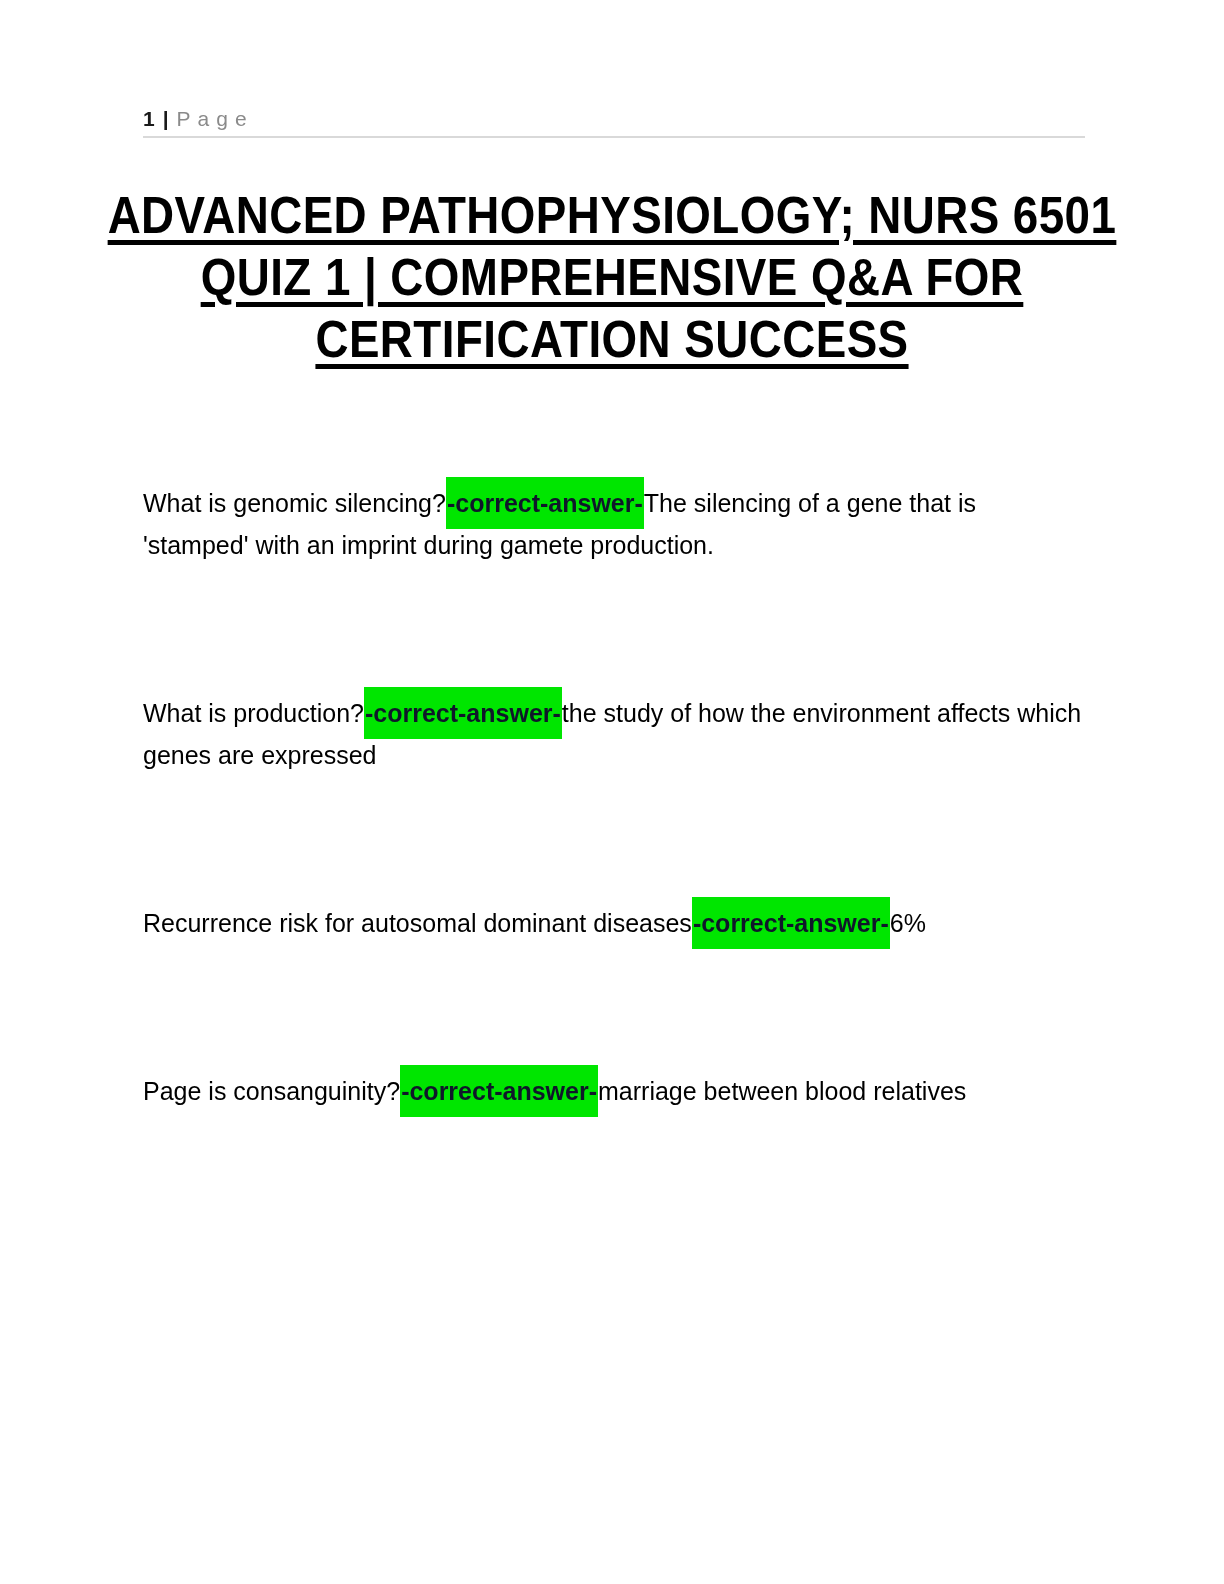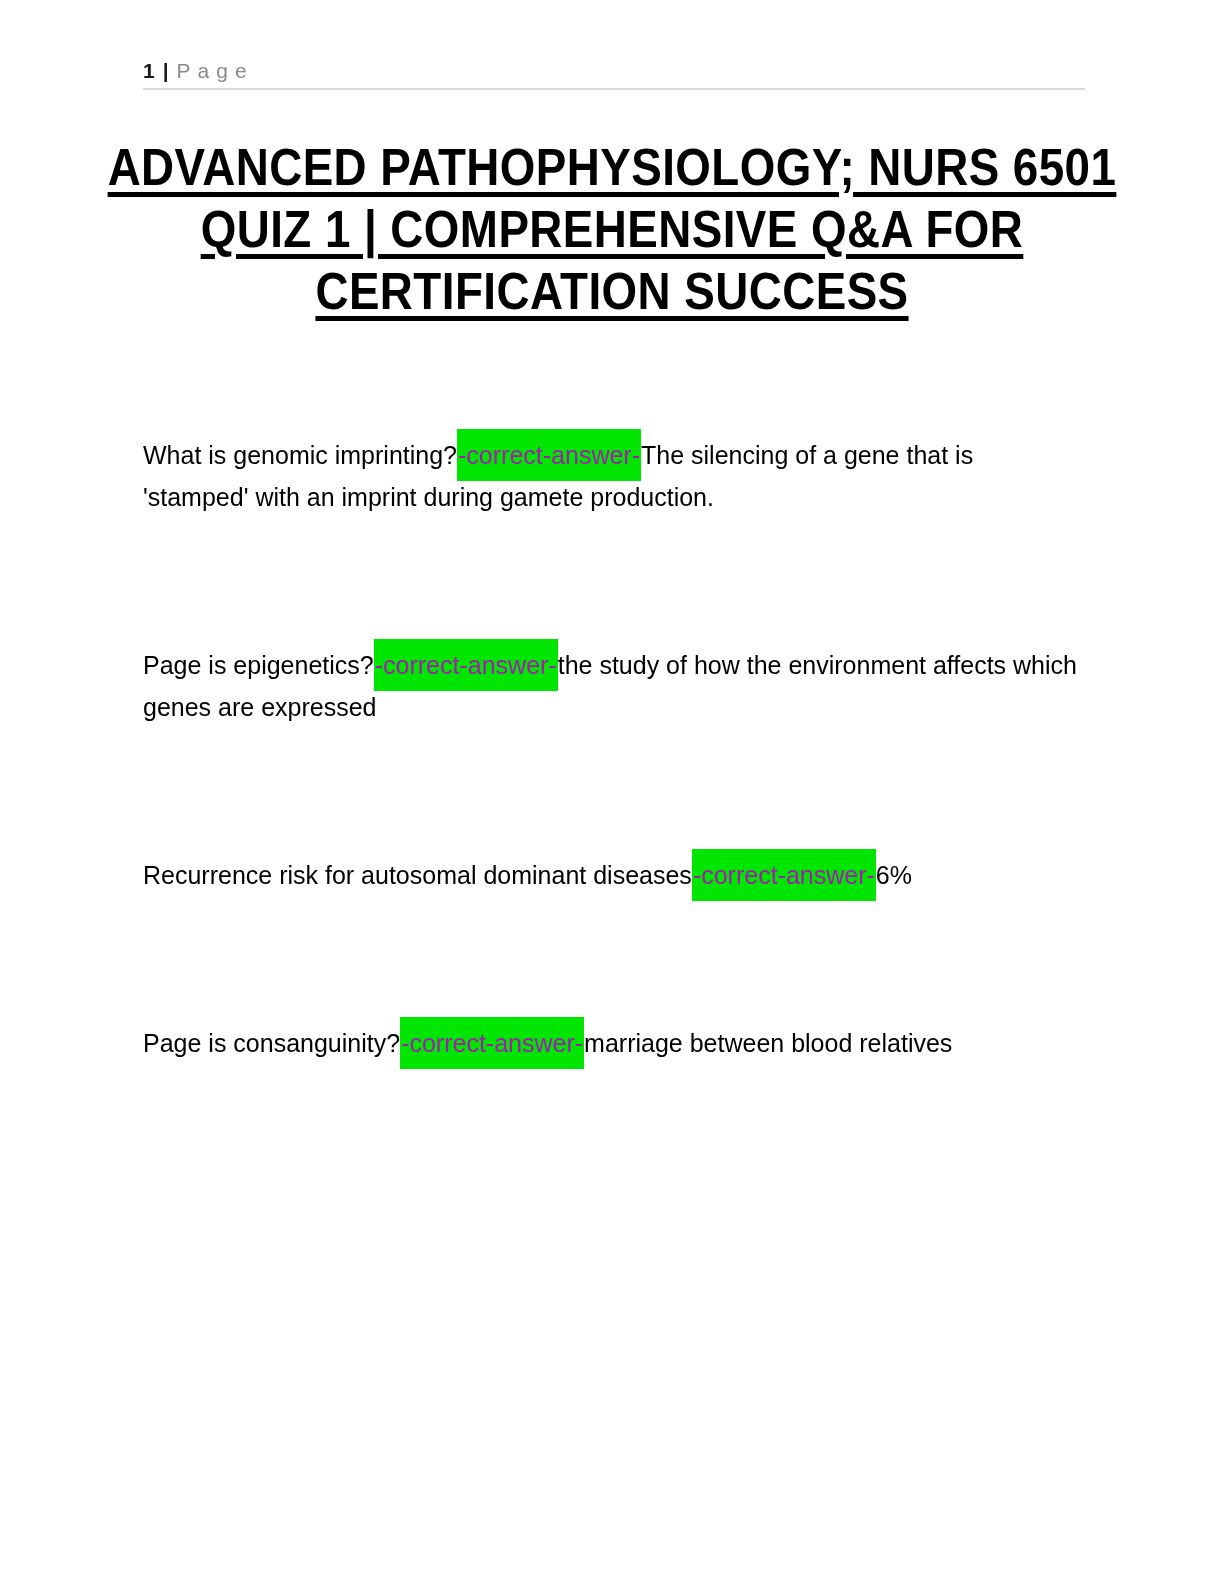--- a/index.html
+++ b/index.html
@@ -9,21 +9,21 @@
     width: 1224px;
     height: 1584px;
     background: #ffffff;
     color: #000000;
     font-family: "Liberation Sans", "DejaVu Sans", sans-serif;
     overflow: hidden;
   }
   .header {
     margin-left: 143px;
     width: 942px;
-    padding-top: 58px;
+    padding-top: 106px;
     font-size: 21px;
     line-height: 25px;
     white-space: nowrap;
   }
   .pg-num  { font-weight: 700; color: #1a1a1a; }
   .pg-sep  { font-weight: 700; color: #1a1a1a; margin: 0 8px; }
   .pg-label { color: #8a8a8a; letter-spacing: 7px; }
   .header-rule {
     margin-left: 143px;
     width: 942px;
@@ -51,22 +51,22 @@
   }
   .qa-list {
     margin: 112px 0 0 143px;
     width: 942px;
     font-size: 25px;
     line-height: 42px;
   }
   .qa-item { margin: 0 0 126px 0; }
   .qa-item:last-child { margin-bottom: 0; }
   .marker {
-    font-weight: 400;
-    color: #a21caf;
+    font-weight: 700;
+    color: #0f172a;
     background: #00e600;
     padding: 12px 1px;
   }
 </style>
 </head>
 <body>
 
 <div class="page">
 
   <div class="header">
@@ -76,23 +76,23 @@
   <div class="header-rule" style="background-color: rgb(217, 217, 217);"></div>
 
   <h1 class="title">
     <span class="title-line">ADVANCED PATHOPHYSIOLOGY; NURS 6501</span>
     <span class="title-line">QUIZ 1 | COMPREHENSIVE Q&amp;A FOR</span>
     <span class="title-line">CERTIFICATION SUCCESS</span>
   </h1>
 
   <div class="qa-list">
 
-    <p class="qa-item"><span>What is genomic imprinting?</span><mark class="marker" style="background-color: rgb(0, 230, 0);">-correct-answer-</mark><span>The silencing of a gene that is 'stamped' with an imprint during gamete production.</span></p>
+    <p class="qa-item"><span>What is genomic silencing?</span><mark class="marker" style="background-color: rgb(0, 230, 0);">-correct-answer-</mark><span>The silencing of a gene that is 'stamped' with an imprint during gamete production.</span></p>
 
-    <p class="qa-item"><span>Page is epigenetics?</span><mark class="marker" style="background-color: rgb(0, 230, 0);">-correct-answer-</mark><span>the study of how the environment affects which genes are expressed</span></p>
+    <p class="qa-item"><span>What is production?</span><mark class="marker" style="background-color: rgb(0, 230, 0);">-correct-answer-</mark><span>the study of how the environment affects which genes are expressed</span></p>
 
     <p class="qa-item"><span>Recurrence risk for autosomal dominant diseases</span><mark class="marker" style="background-color: rgb(0, 230, 0);">-correct-answer-</mark><span>6%</span></p>
 
 
     <p class="qa-item"><span>Page is consanguinity?</span><mark class="marker" style="background-color: rgb(0, 230, 0);">-correct-answer-</mark><span>marriage between blood relatives</span></p>
 
   </div>
 </div>
 
 </body></html>

